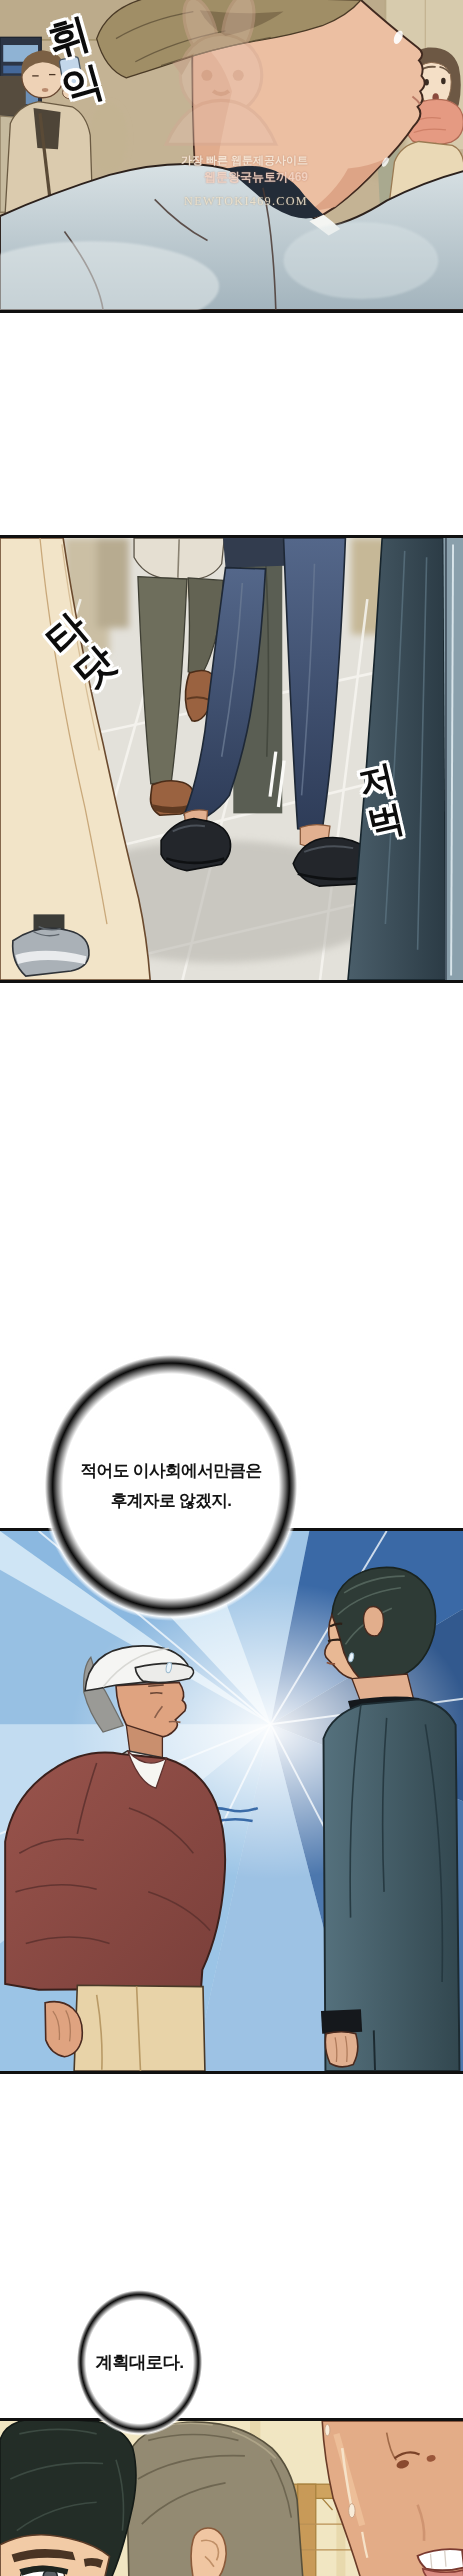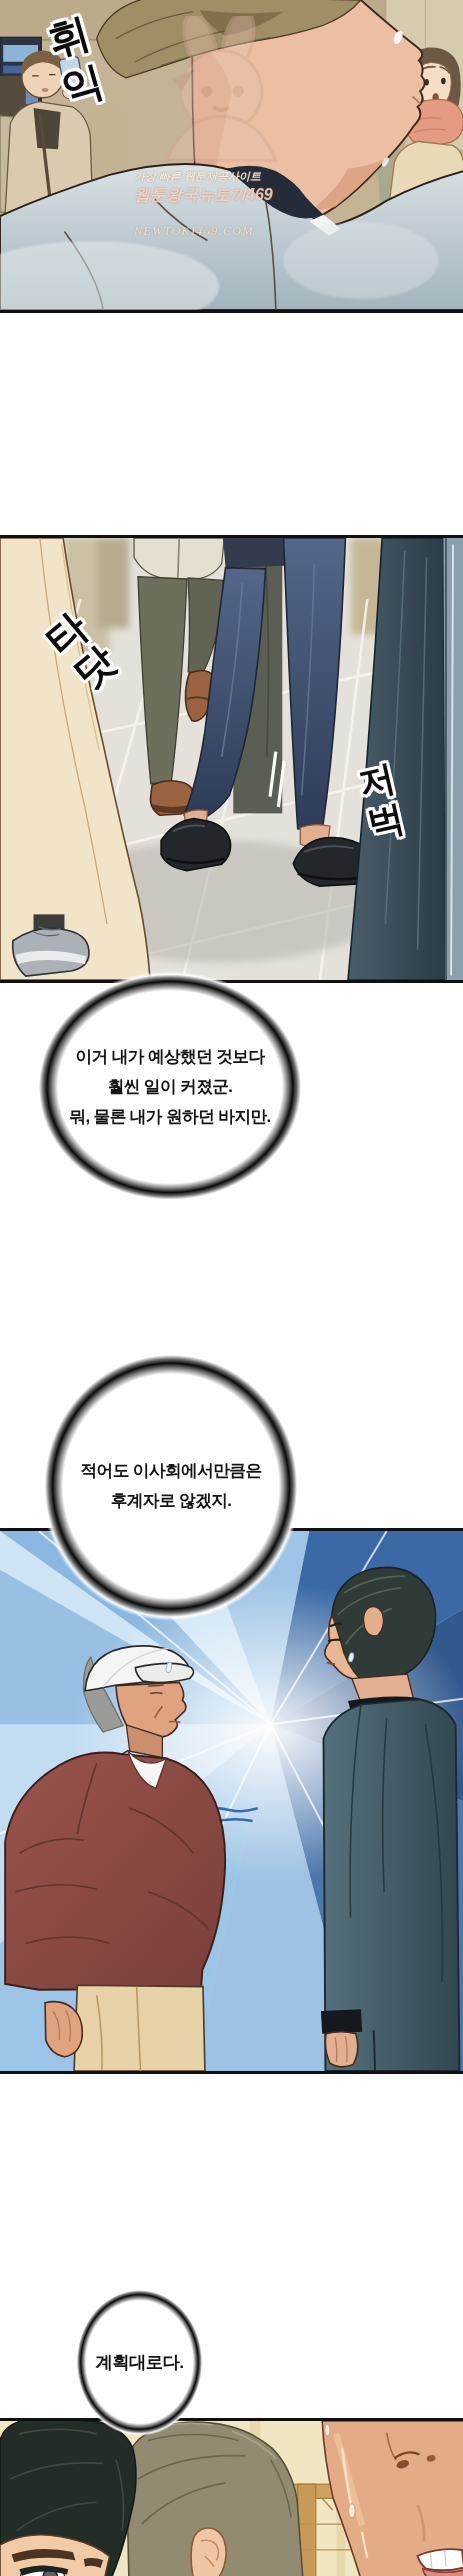--- a/index.html
+++ b/index.html
@@ -30,26 +30,26 @@
      filter:blur(0.7px);}
   .bubble-text{position:relative;z-index:1;text-align:center;font-weight:700;color:#141414;
      letter-spacing:-0.6px;}
   .b1{left:35px;top:971px;width:270px;height:232px;}
   .b2{left:41px;top:1351px;width:260px;height:270px;}
   .b3{left:75px;top:2288px;width:129px;height:148px;}
   .b1 .bubble-text,.b2 .bubble-text{font-size:16.7px;line-height:30px;}
   .b3 .bubble-text{font-size:17.4px;line-height:22px;}
 
   
-  .watermark{position:absolute;left:134px;top:16px;width:174px;text-align:left;z-index:3;opacity:.9;font-style:italic;}
+  .watermark{position:absolute;left:134px;top:0;width:174px;text-align:right;z-index:3;opacity:.9;}
   .wm-mascot{opacity:.45;}
   .wm-line1{font-size:11px;font-weight:700;color:#f6e8d8;text-shadow:0 0 1.9px rgba(150,100,80,.65);margin-top:-3.9px;}
-  .wm-line2{font-size:16px;font-weight:800;color:#f2d2c2;text-shadow:0 0 1.9px rgba(160,90,70,.6);margin-top:1.3px;}
+  .wm-line2{font-size:12px;font-weight:800;color:#f2d2c2;text-shadow:0 0 1.9px rgba(160,90,70,.6);margin-top:1.3px;}
   .wm-line3{font-size:12.2px;font-family:"Liberation Serif",serif;color:#eee2cc;
-            letter-spacing:1.3px;text-shadow:0 0 1.9px rgba(140,110,70,.6);margin-top:18px;}
+            letter-spacing:1.3px;text-shadow:0 0 1.9px rgba(140,110,70,.6);margin-top:8px;}
 </style>
 </head>
 <body>
 
 <div class="page">
 
   <section class="panel p1">
     <svg viewBox="0 0 720 482" preserveAspectRatio="none">
       <defs>
         <linearGradient id="suitG" x1="0" y1="0" x2="0" y2="1">
@@ -237,27 +237,20 @@
       </g>
       <g stroke="#fafaf7" stroke-width="5">
         <line x1="428" y1="332" x2="419" y2="402"></line>
         <line x1="441" y1="346" x2="432" y2="418"></line>
       </g>
     </svg>
     <div class="sfx sfx-tadat">타닷</div>
     <div class="sfx sfx-jeobeok">저벅</div>
   </section>
 
-  <div class="bubble b1">
-    <div class="bubble-text">
-      <div>이거 내가 예상했던 것보다</div>
-      <div>훨씬 일이 커졌군.</div>
-      <div>뭐, 물론 내가 원하던 바지만.</div>
-    </div>
-  </div>
 
   <div class="bubble b2">
     <div class="bubble-text">
       <div>적어도 이사회에서만큼은</div>
       <div>후계자로 않겠지.</div>
     </div>
   </div>
 
   <section class="panel p3">
     <svg viewBox="0 0 720 838" preserveAspectRatio="none">

